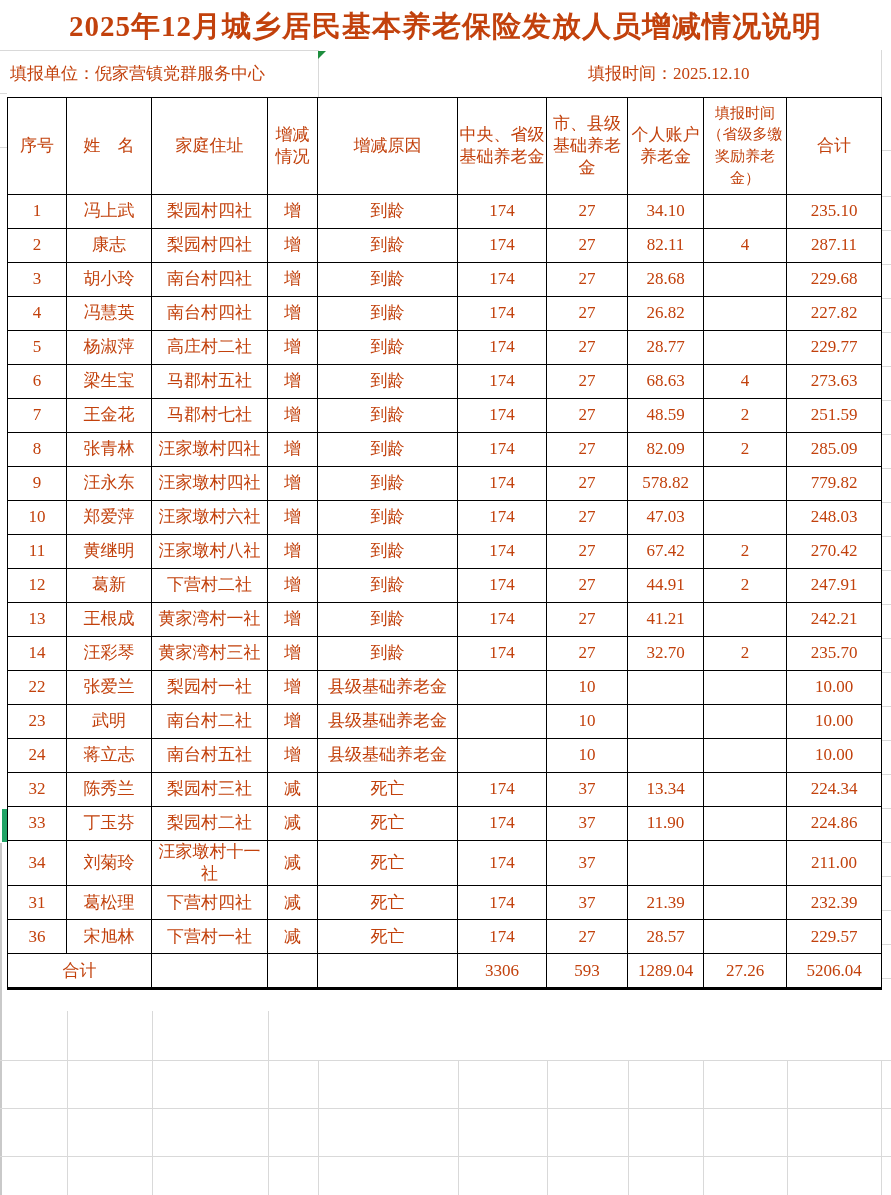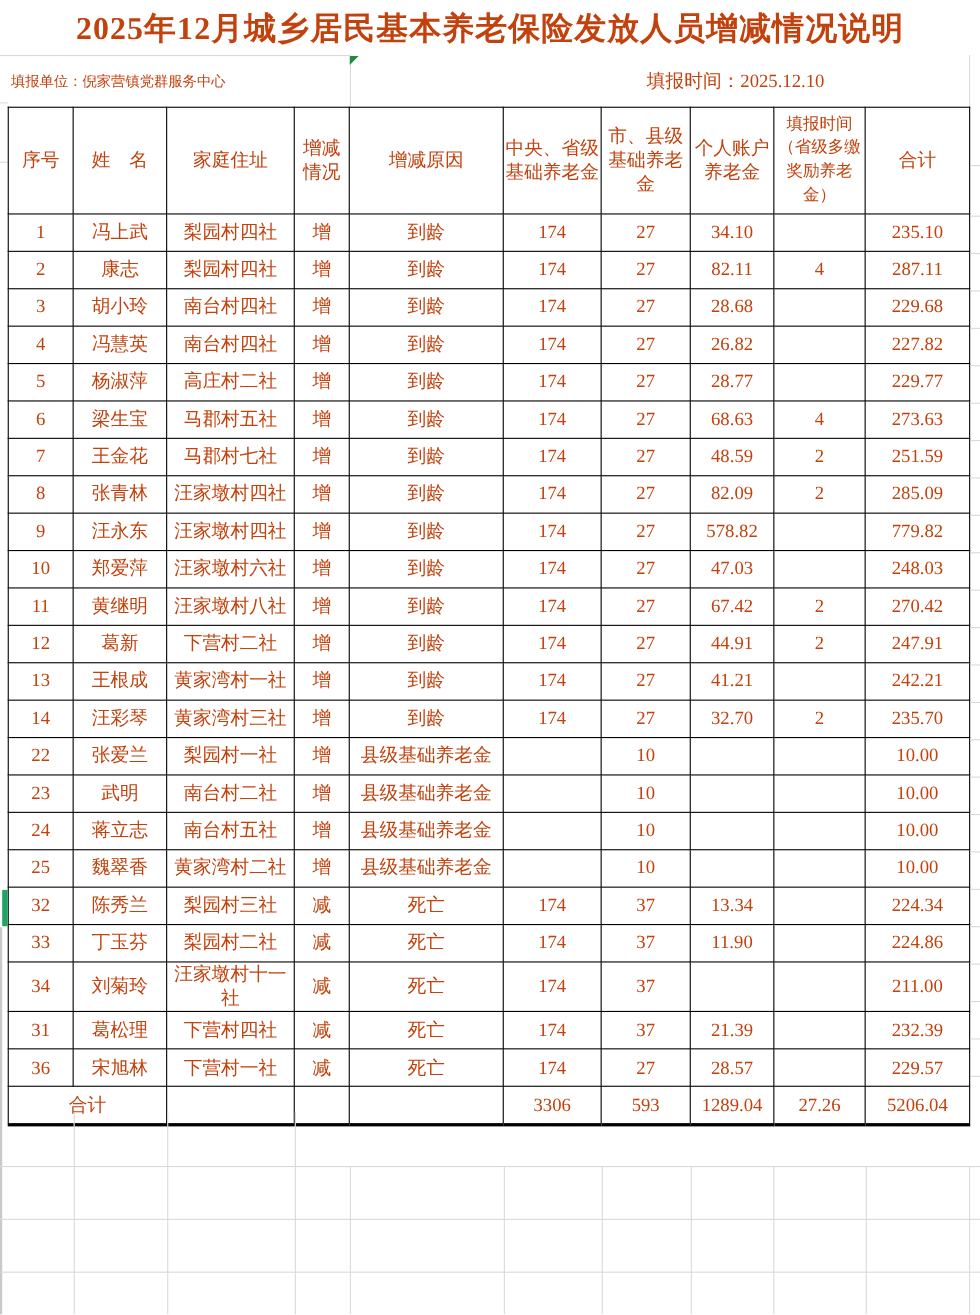--- a/index.html
+++ b/index.html
@@ -5,21 +5,21 @@
   html,body{margin:0;padding:0;background:#ffffff;}
   #screen{
     position:relative;width:891px;height:1195px;background:#ffffff;overflow:hidden;
     font-family:"Liberation Serif","DejaVu Serif",serif;color:#c2410c;
   }
   .title{
     position:absolute;left:0;top:0;width:891px;height:50px;line-height:52px;
     text-align:center;font-weight:bold;font-size:29px;letter-spacing:1px;white-space:nowrap;
   }
   .info-unit{
-    position:absolute;left:10px;top:50px;height:47px;line-height:47px;font-size:13px;white-space:nowrap;
+    position:absolute;left:10px;top:50px;height:47px;line-height:47px;font-size:17px;white-space:nowrap;
   }
   .info-date{
     position:absolute;left:588px;top:50px;height:47px;line-height:47px;font-size:17px;white-space:nowrap;
   }
   .gl{position:absolute;background:#d9d9d9;}
   .pagebreak{position:absolute;background:#c9c9c9;}
   .comment-tri{
     position:absolute;left:318px;top:51px;width:0;height:0;
     border-top:8px solid #1E8E3E;border-right:8px solid transparent;
   }
@@ -271,32 +271,20 @@
           <td></td>
           <td>10</td>
           <td></td>
           <td></td>
           <td>10.00</td>
         </tr>
         <tr>
           <td>24</td>
           <td>蒋立志</td>
           <td>南台村五社</td>
-          <td>增</td>
-          <td>县级基础养老金</td>
-          <td></td>
-          <td>10</td>
-          <td></td>
-          <td></td>
-          <td>10.00</td>
-        </tr>
-        <tr>
-          <td>25</td>
-          <td>魏翠香</td>
-          <td>黄家湾村二社</td>
           <td>增</td>
           <td>县级基础养老金</td>
           <td></td>
           <td>10</td>
           <td></td>
           <td></td>
           <td>10.00</td>
         </tr>
         <tr>
           <td>32</td>

